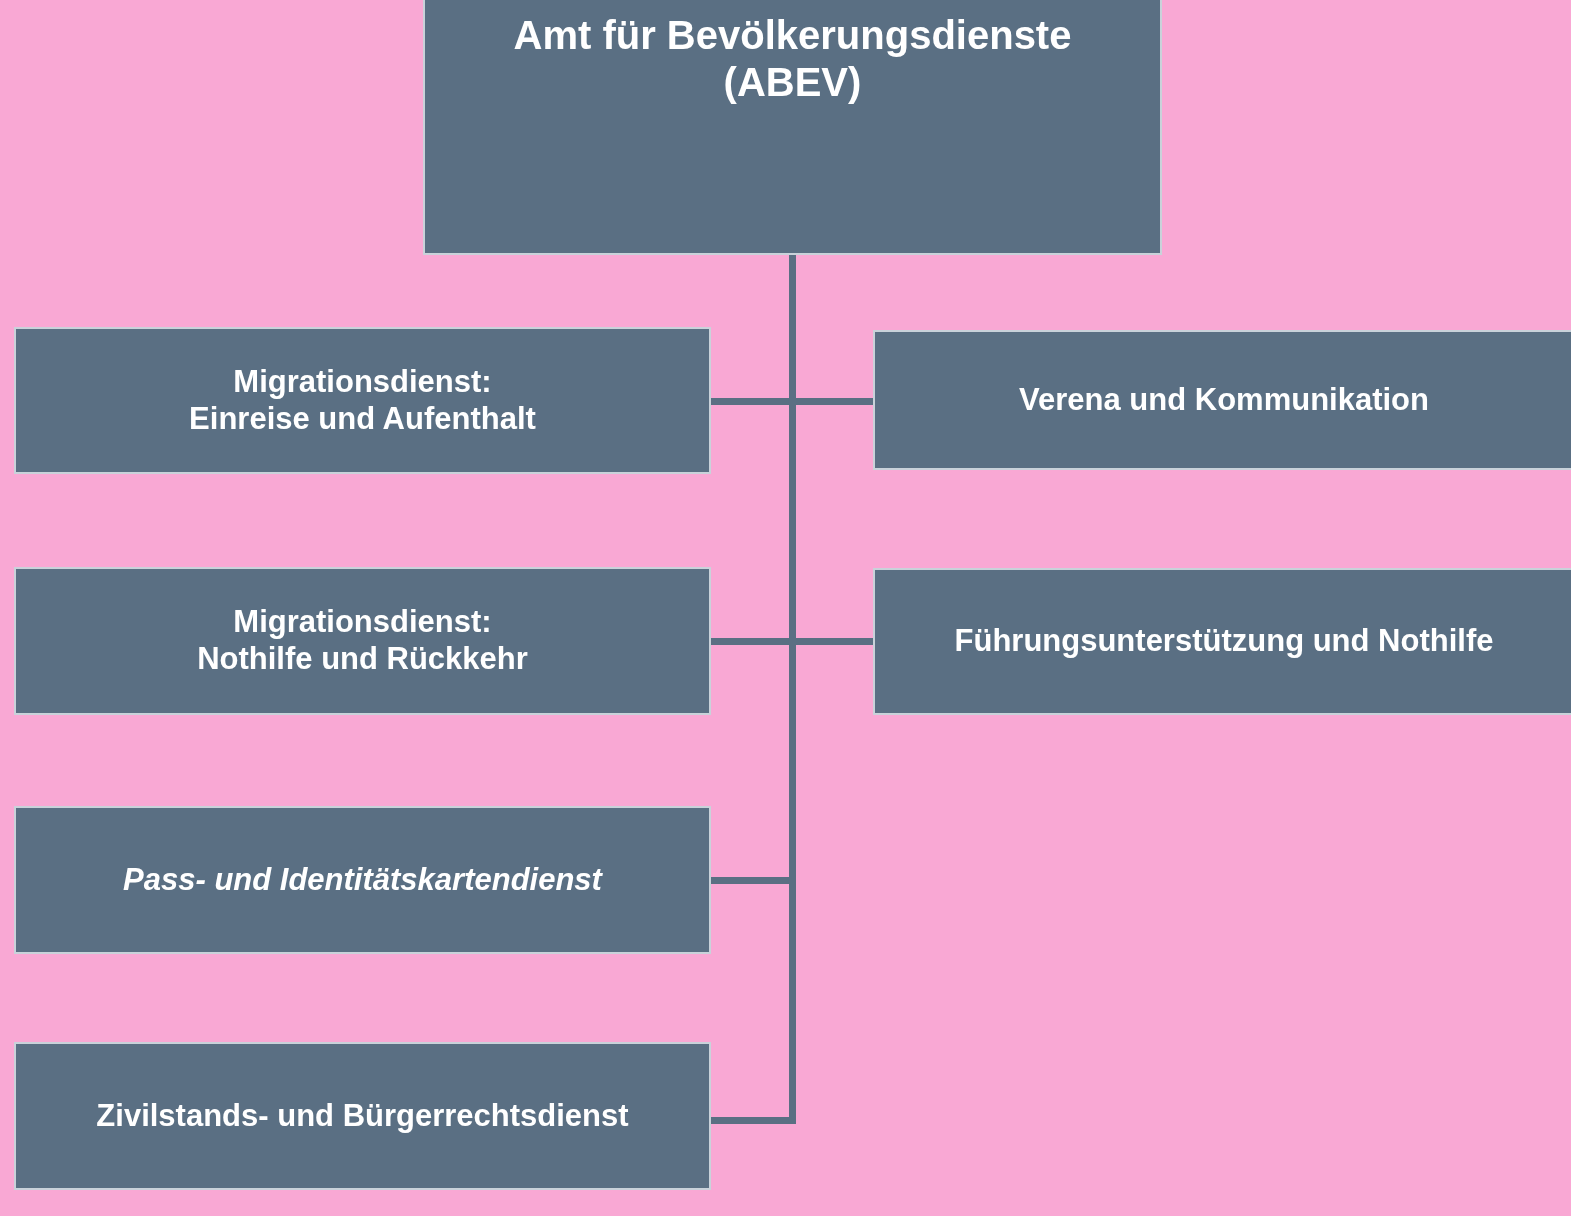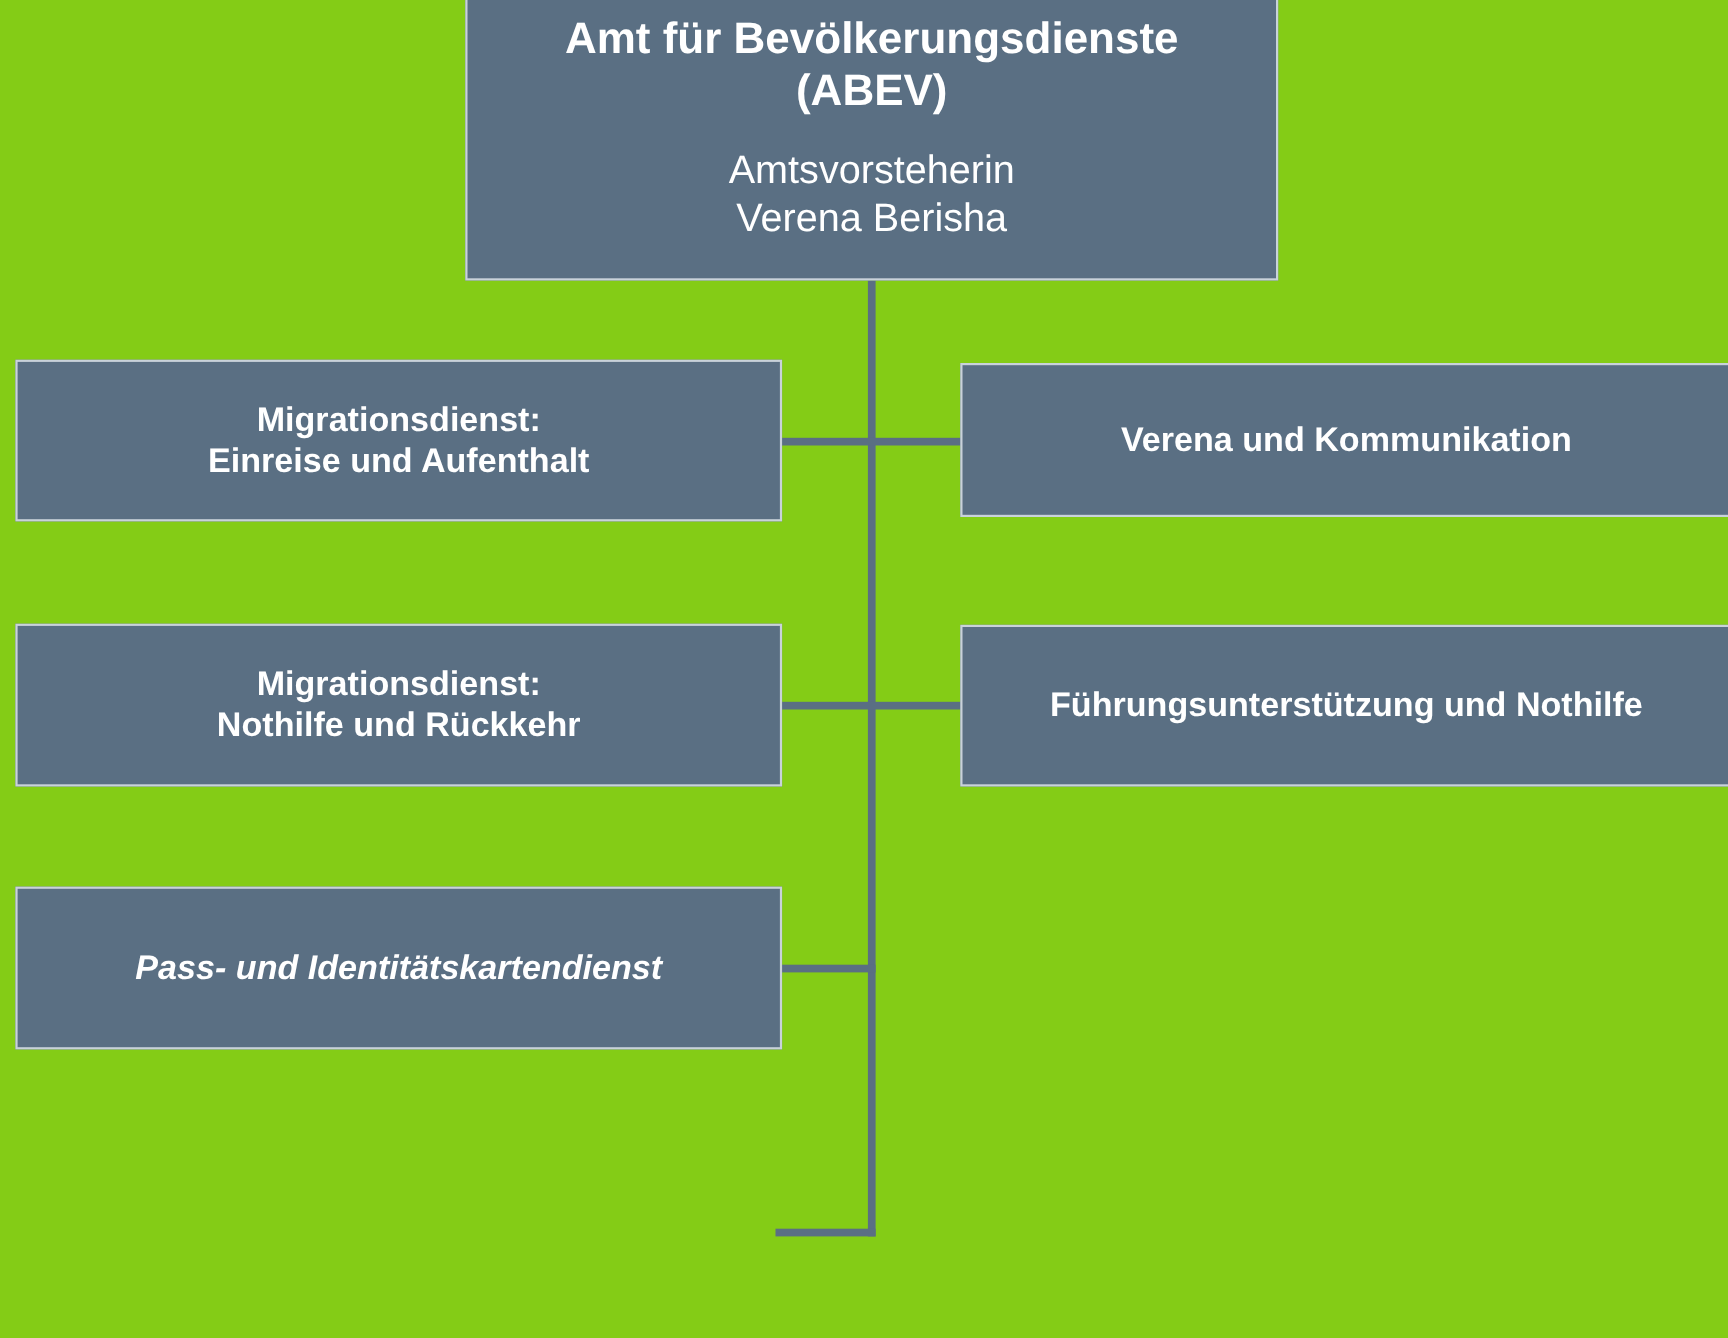--- a/index.html
+++ b/index.html
@@ -7,21 +7,21 @@
     padding: 0;
     background: #ffffff;
   }
   body {
     font-family: "Liberation Sans", sans-serif;
   }
   #org-chart {
     position: relative;
     width: 1571px;
     height: 1216px;
-    background: #84cc16;
+    background: #f9a8d4;
     overflow: hidden;
   }
 
   
   .node {
     position: absolute;
     background: #5a6f83;
     border: 2px solid #c9d2da;
     box-sizing: border-box;
     display: flex;
@@ -82,38 +82,39 @@
 
   <div class="branch" style="left:705px; top:638px; width:174px; height:7px;"></div>
 
   <div class="branch" style="left:705px; top:877px; width:91px; height:7px;"></div>
 
   <div class="branch" style="left:705px; top:1117px; width:91px; height:7px;"></div>
 
   <div class="node root" style="left:423px; top:-4px; width:739px; height:259px;">
     <div class="node-title">Amt für Bevölkerungsdienste
 (ABEV)</div>
-    <div class="node-subtitle">Amtsvorsteherin
-Verena Berisha</div>
   </div>
 
   <div class="node child" style="left:14px; top:327px; width:697px; height:147px;">
     <div class="node-title">Migrationsdienst:
 Einreise und Aufenthalt</div>
   </div>
 
   <div class="node child" style="left:14px; top:567px; width:697px; height:148px;">
     <div class="node-title">Migrationsdienst:
 Nothilfe und Rückkehr</div>
   </div>
 
   <div class="node child" style="left:14px; top:806px; width:697px; height:148px;font-style:italic;">
     <div class="node-title">Pass- und Identitätskartendienst</div>
   </div>
 
+  <div class="node child" style="left:14px; top:1042px; width:697px; height:148px;">
+    <div class="node-title">Zivilstands- und Bürgerrechtsdienst</div>
+  </div>
 
   <div class="node child" style="left:873px; top:330px; width:702px; height:140px;">
     <div class="node-title">Verena und Kommunikation</div>
   </div>
 
   <div class="node child" style="left:873px; top:568px; width:702px; height:147px;">
     <div class="node-title">Führungsunterstützung und Nothilfe</div>
   </div>
 
 </div>

